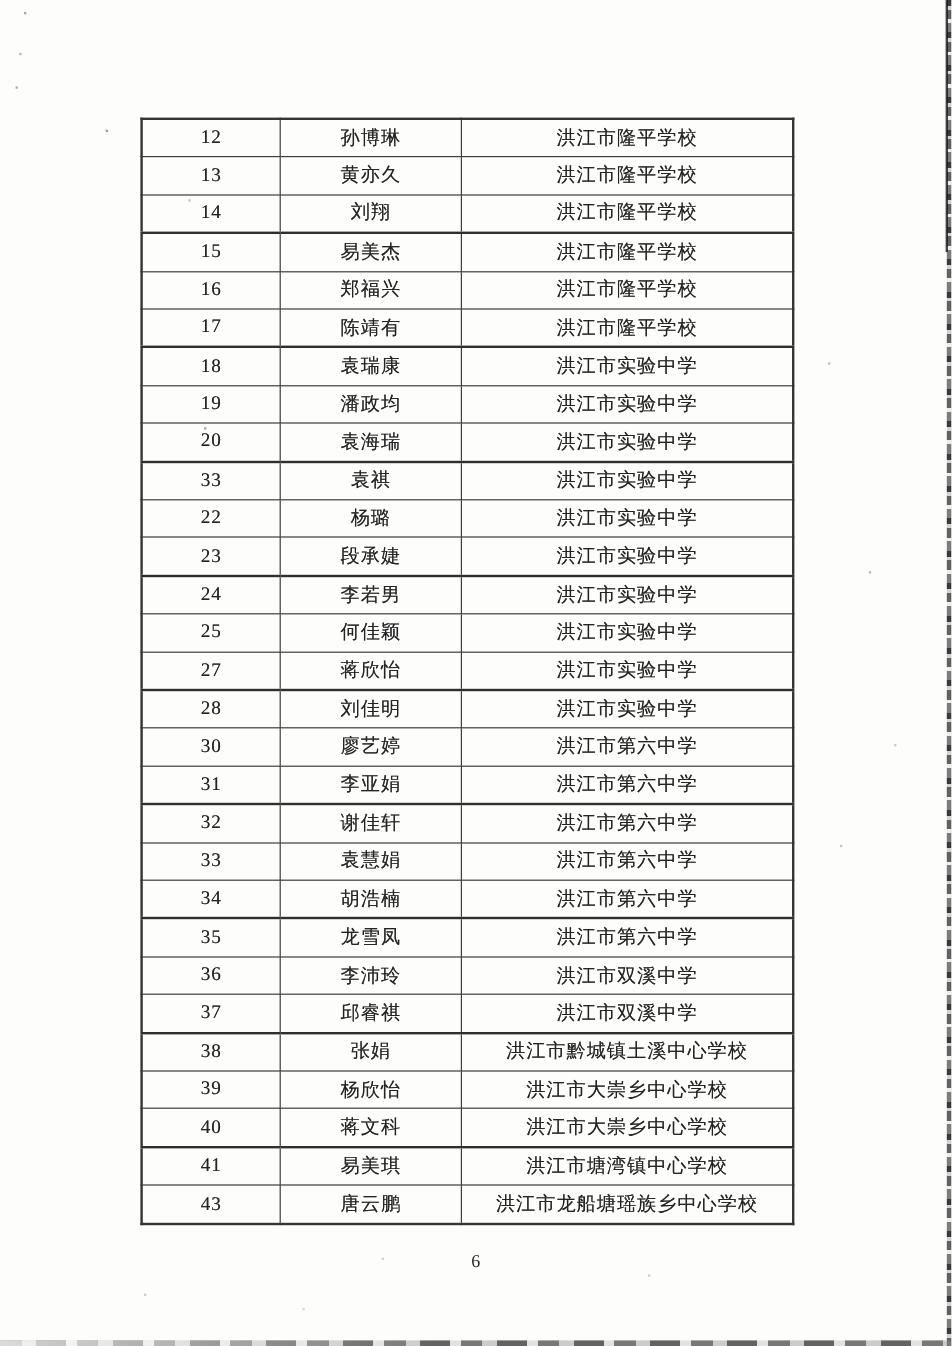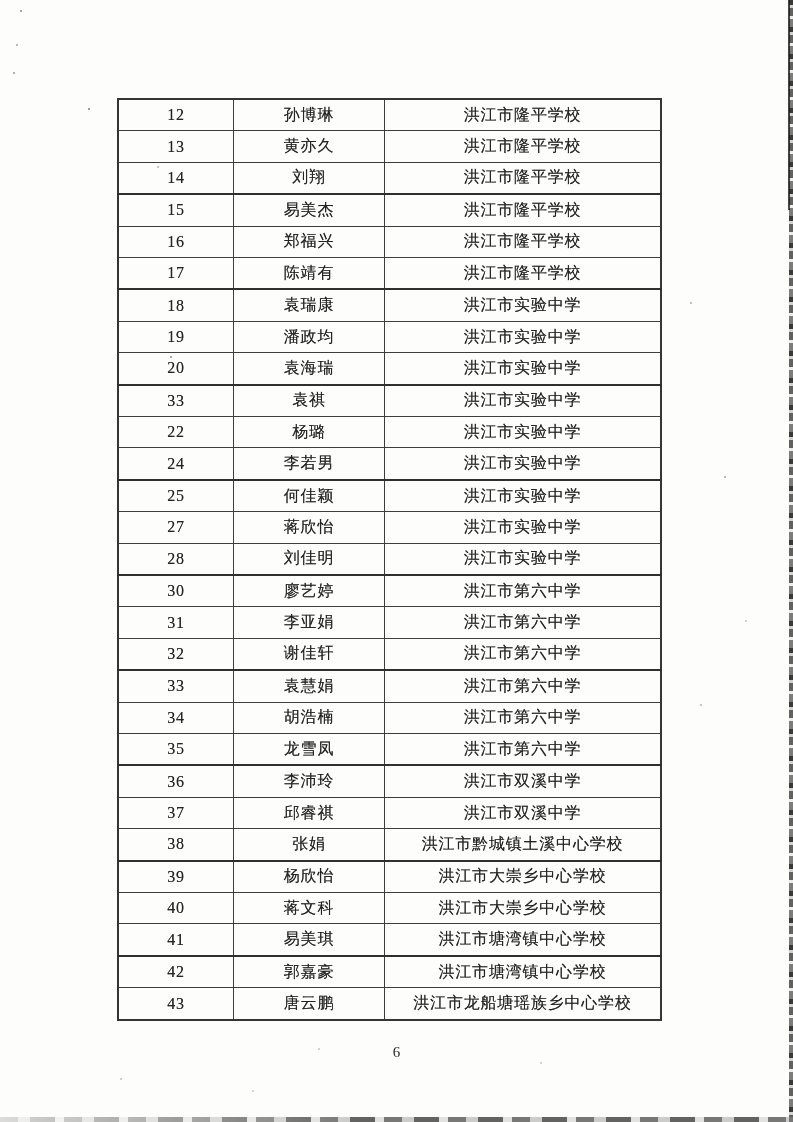--- a/index.html
+++ b/index.html
@@ -176,20 +176,25 @@
           <td class="col-no">33</td>
           <td class="col-name">袁祺</td>
           <td class="col-school">洪江市实验中学</td>
         </tr>
         <tr>
           <td class="col-no">22</td>
           <td class="col-name">杨璐</td>
           <td class="col-school">洪江市实验中学</td>
         </tr>
         <tr>
+          <td class="col-no">23</td>
+          <td class="col-name">段承婕</td>
+          <td class="col-school">洪江市实验中学</td>
+        </tr>
+        <tr>
           <td class="col-no">24</td>
           <td class="col-name">李若男</td>
           <td class="col-school">洪江市实验中学</td>
         </tr>
         <tr>
           <td class="col-no">25</td>
           <td class="col-name">何佳颖</td>
           <td class="col-school">洪江市实验中学</td>
         </tr>
         <tr>
@@ -256,25 +261,20 @@
           <td class="col-no">40</td>
           <td class="col-name">蒋文科</td>
           <td class="col-school">洪江市大崇乡中心学校</td>
         </tr>
         <tr>
           <td class="col-no">41</td>
           <td class="col-name">易美琪</td>
           <td class="col-school">洪江市塘湾镇中心学校</td>
         </tr>
         <tr>
-          <td class="col-no">42</td>
-          <td class="col-name">郭嘉豪</td>
-          <td class="col-school">洪江市塘湾镇中心学校</td>
-        </tr>
-        <tr>
           <td class="col-no">43</td>
           <td class="col-name">唐云鹏</td>
           <td class="col-school">洪江市龙船塘瑶族乡中心学校</td>
         </tr>
       </tbody>
   </table>
 
   <div class="page-number">6</div>
 
   <div class="speckles"></div>

